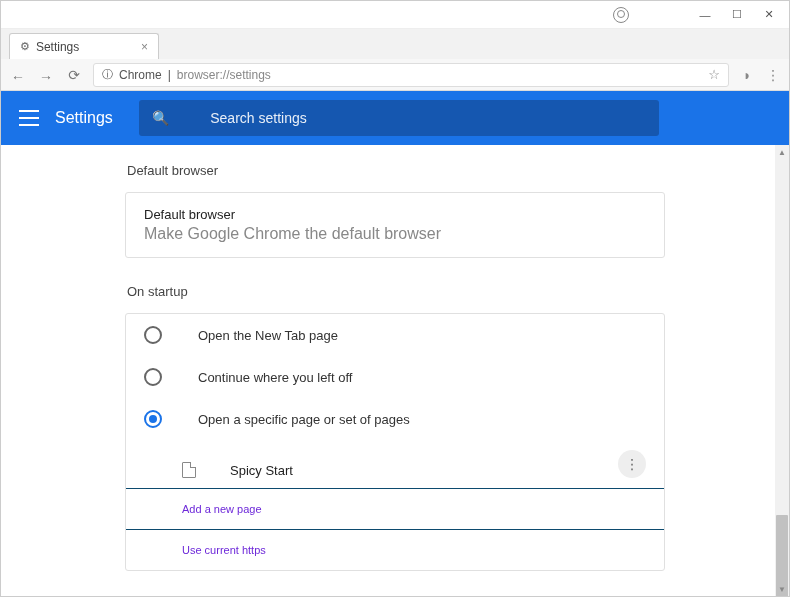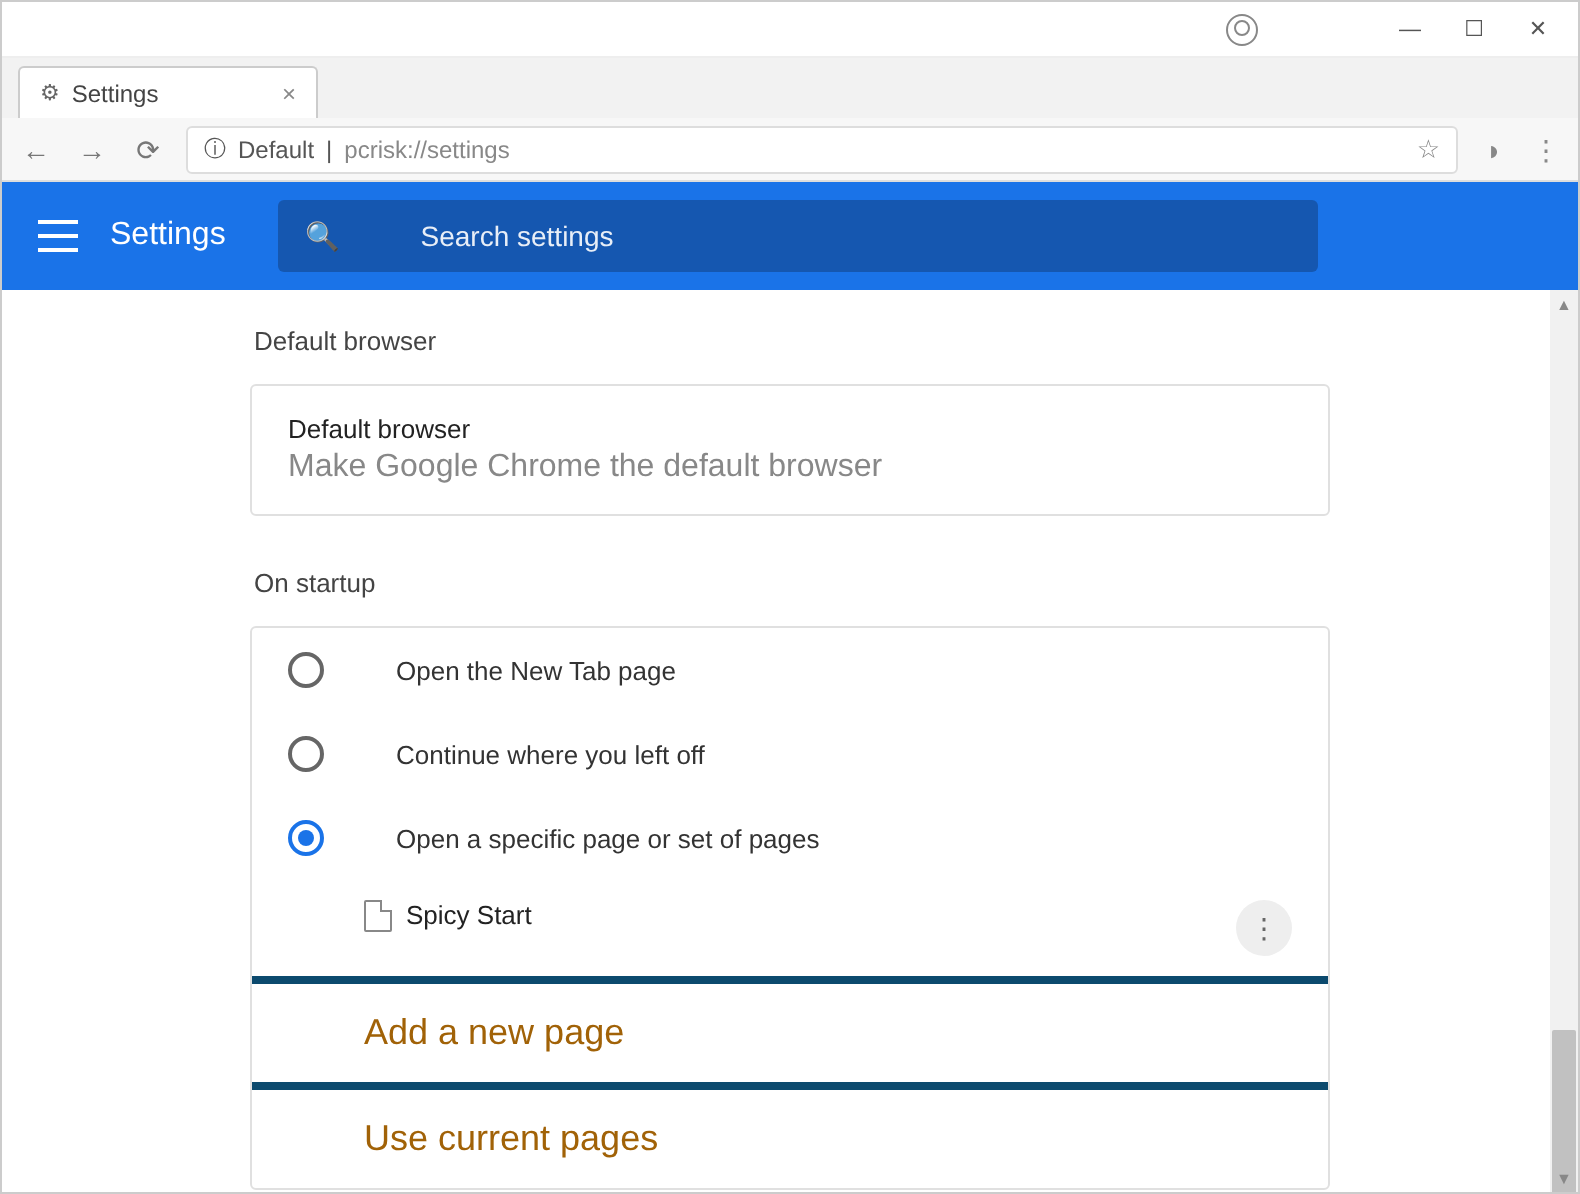--- a/index.html
+++ b/index.html
@@ -44,29 +44,29 @@
 .row-title { font-size: 13px; color: #222; }
 .row-sub { font-size: 16px; color: #888; margin-top: 3px; }
 .flat-btn { font-size: 12px; color: #555; letter-spacing: 0.5px; padding: 8px 12px; }
 
 .radio-row { display: flex; align-items: center; padding: 12px 18px; gap: 36px; }
 .radio { width: 18px; height: 18px; border: 2px solid #666; border-radius: 50%; position: relative; flex-shrink: 0; }
 .radio.checked { border-color: #1a73e8; }
 .radio.checked::after { content: ''; position: absolute; width: 8px; height: 8px; background: #1a73e8; border-radius: 50%; top: 3px; left: 3px; }
 .radio-label { font-size: 13px; color: #333; }
 
-.page-row { display: flex; align-items: flex-start; padding: 10px 18px 10px 56px; gap: 7px; }
+.page-row { display: flex; align-items: flex-end; padding: 10px 18px 10px 56px; gap: 34px; }
 .page-ico { width: 14px; height: 16px; border: 1px solid #888; border-radius: 1px; position: relative; flex-shrink: 0; }
 .page-ico::after { content: ''; position: absolute; top: -1px; right: -1px; width: 5px; height: 5px; background: #fff; border-left: 1px solid #888; border-bottom: 1px solid #888; }
 .page-text { flex: 1; }
 .page-name { font-size: 13px; color: #222; }
 .page-url { font-size: 12px; color: #888; margin-top: 2px; }
 .more-btn { width: 28px; height: 28px; border-radius: 50%; background: #eee; display: flex; align-items: center; justify-content: center; color: #666; font-size: 14px; }
 
-.link-row { padding: 14px 18px 14px 56px; border-top: 4px solid #0c4a6e; font-size: 18px; color: #a16207; }
+.link-row { padding: 14px 18px 14px 56px; border-top: 1px solid #0c4a6e; font-size: 11px; color: #6d28d9; }
 
 .scrollbar { position: absolute; right: 0; top: 0; width: 14px; height: 100%; background: #f1f1f1; }
 .scroll-arrow { height: 14px; display: flex; align-items: center; justify-content: center; font-size: 8px; color: #888; }
 .scroll-thumb { position: absolute; right: 1px; width: 12px; background: #c1c1c1; top: 370px; height: 100px; border-radius: 1px; }
 
 .watermark { position: absolute; top: 50%; left: 50%; transform: translate(-50%, -50%) rotate(-6deg); font-size: 110px; color: rgba(0,0,0,0.04); font-weight: bold; pointer-events: none; letter-spacing: -4px; font-style: italic; z-index: 0; }
 .content-inner { position: relative; z-index: 1; }
 </style>
 </head>
 <body>
@@ -87,23 +87,23 @@
       <span class="close">×</span>
     </div>
   </div>
 
   <div class="addressbar">
     <span class="nav-ico">←</span>
     <span class="nav-ico">→</span>
     <span class="nav-ico">⟳</span>
     <div class="omnibox">
       <span class="secure">ⓘ</span>
-      <span class="label">Default</span>
+      <span class="label">Chrome</span>
       <span>|</span>
-      <span class="url">pcrisk://settings</span>
+      <span class="url">browser://settings</span>
       <span class="star">☆</span>
     </div>
     <span class="addr-right">◗</span>
     <span class="addr-right">⋮</span>
   </div>
 
   <div class="bluebar">
     <div class="hamburger">
         <span></span>
         <span></span>
@@ -145,21 +145,21 @@
           <div class="radio-label">Open a specific page or set of pages</div>
         </div>
         <div class="page-row">
           <div class="page-ico"></div>
           <div class="page-text">
             <div class="page-name">Spicy Start</div>
           </div>
           <div class="more-btn">⋮</div>
         </div>
         <div class="link-row">Add a new page</div>
-        <div class="link-row">Use current pages</div>
+        <div class="link-row">Use current https</div>
       </div>
 
     </div>
     <div class="scrollbar">
       <div class="scroll-arrow">▲</div>
       <div class="scroll-thumb"></div>
       <div class="scroll-arrow" style="position:absolute;bottom:0;width:100%">▼</div>
     </div>
   </div>
 </div>

